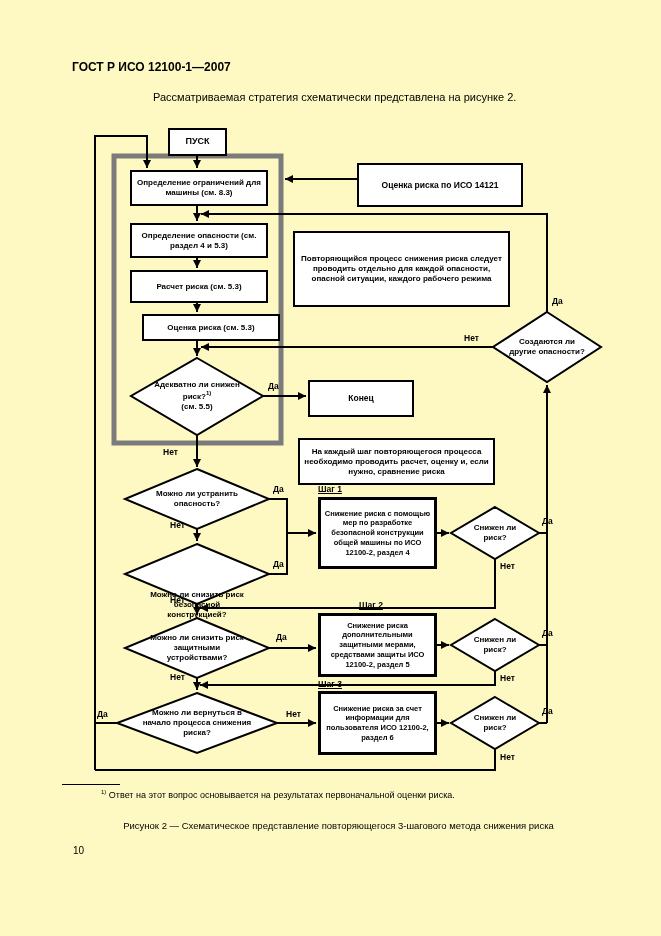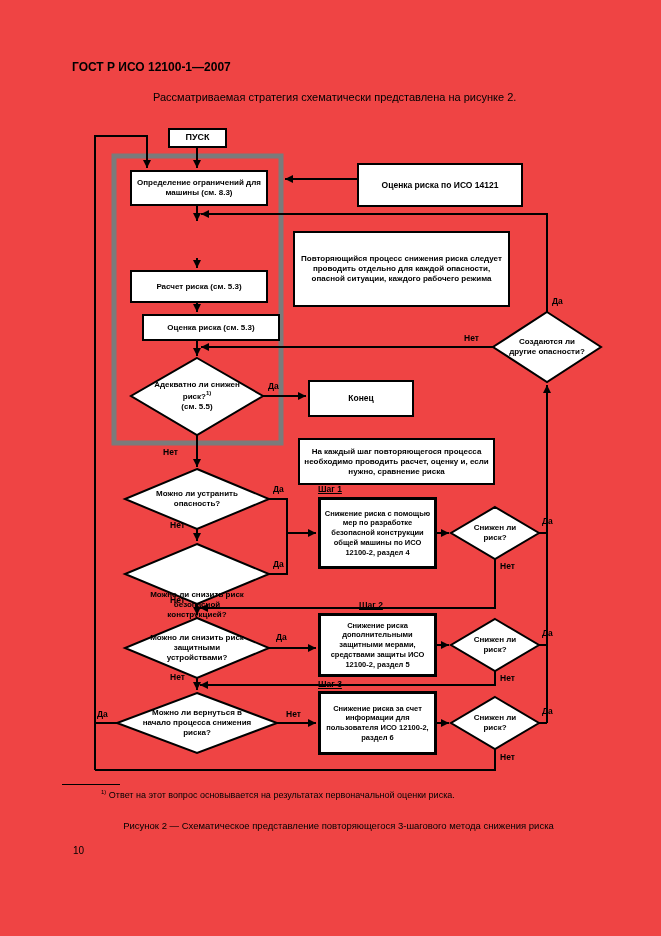--- a/index.html
+++ b/index.html
@@ -1,16 +1,16 @@
 <!DOCTYPE html>
 <html><head>
 <meta charset="utf-8">
 <style>
   html,body{margin:0;padding:0;background:#e8e8e8;}
-  .page{position:relative;width:661px;height:936px;background:#ef4444;
+  .page{position:relative;width:661px;height:936px;background:#fef9c3;
         font-family:"Liberation Sans",sans-serif;color:#000;overflow:hidden;margin:0 auto;}
   .doc-header{position:absolute;left:72px;top:60px;font-size:12px;font-weight:bold;}
   .intro{position:absolute;left:105px;top:91px;font-size:11px;padding-left:48px;}
   svg.lines{position:absolute;left:0;top:0;}
   .ln{stroke:#000;stroke-width:2;fill:none;}
   .dia{fill:#ffffff;stroke:#000;stroke-width:2;}
   .grayframe{fill:none;stroke:#7b7b7b;stroke-width:5;}
   .node{position:absolute;border:2px solid #000;background:#fff;box-sizing:border-box;
         display:flex;align-items:center;justify-content:center;text-align:center;
         font-weight:bold;font-size:8px;line-height:1.25;padding:2px;}
@@ -80,22 +80,23 @@
     <polygon class="dia" points="547,312 601,347 547,382 493,347"></polygon>
     <polygon class="dia" points="197,469 269,499 197,529 125,499"></polygon>
     <polygon class="dia" points="197,544 269,574 197,604 125,574"></polygon>
     <polygon class="dia" points="197,618 269,648 197,678 125,648"></polygon>
     <polygon class="dia" points="197,693 277,723 197,753 117,723"></polygon>
     <polygon class="dia" points="495,507 539,533 495,559 451,533"></polygon>
     <polygon class="dia" points="495,619 539,645 495,671 451,645"></polygon>
     <polygon class="dia" points="495,697 539,723 495,749 451,723"></polygon>
   </svg>
 
-  <div class="node start-node" style="left:168px;top:128px;width:59px;height:20px;">ПУСК</div>
+  <div class="node start-node" style="left:168px;top:128px;width:59px;height:28px;">ПУСК</div>
   <div class="node" style="left:130px;top:170px;width:138px;height:36px;">Определение ограничений для машины (см. 8.3)</div>
+  <div class="node" style="left:130px;top:223px;width:138px;height:35px;">Определение опасности (см. раздел 4 и 5.3)</div>
   <div class="node" style="left:130px;top:270px;width:138px;height:33px;">Расчет риска (см. 5.3)</div>
   <div class="node" style="left:142px;top:314px;width:138px;height:27px;">Оценка риска (см. 5.3)</div>
   <div class="node iso-node" style="left:357px;top:163px;width:166px;height:44px;">Оценка риска по ИСО 14121</div>
   <div class="node" style="left:293px;top:231px;width:217px;height:76px;">Повторяющийся процесс снижения риска следует проводить отдельно для каждой опасности, опасной ситуации, каждого рабочего режима</div>
   <div class="node" style="left:298px;top:438px;width:197px;height:47px;">На каждый шаг повторяющегося процесса необходимо проводить расчет, оценку и, если нужно, сравнение риска</div>
   <div class="node end-node" style="left:308px;top:380px;width:106px;height:37px;">Конец</div>
 
   <div class="steplabel" style="left:318px;top:485px;">Шаг 1</div>
   <div class="node thick small-font" style="left:318px;top:497px;width:119px;height:72px;">Снижение риска с помощью мер по разработке безопасной конструкции общей машины по ИСО 12100-2, раздел 4</div>
   <div class="steplabel" style="left:318px;top:601px;margin-left:41px;">Шаг 2</div>

